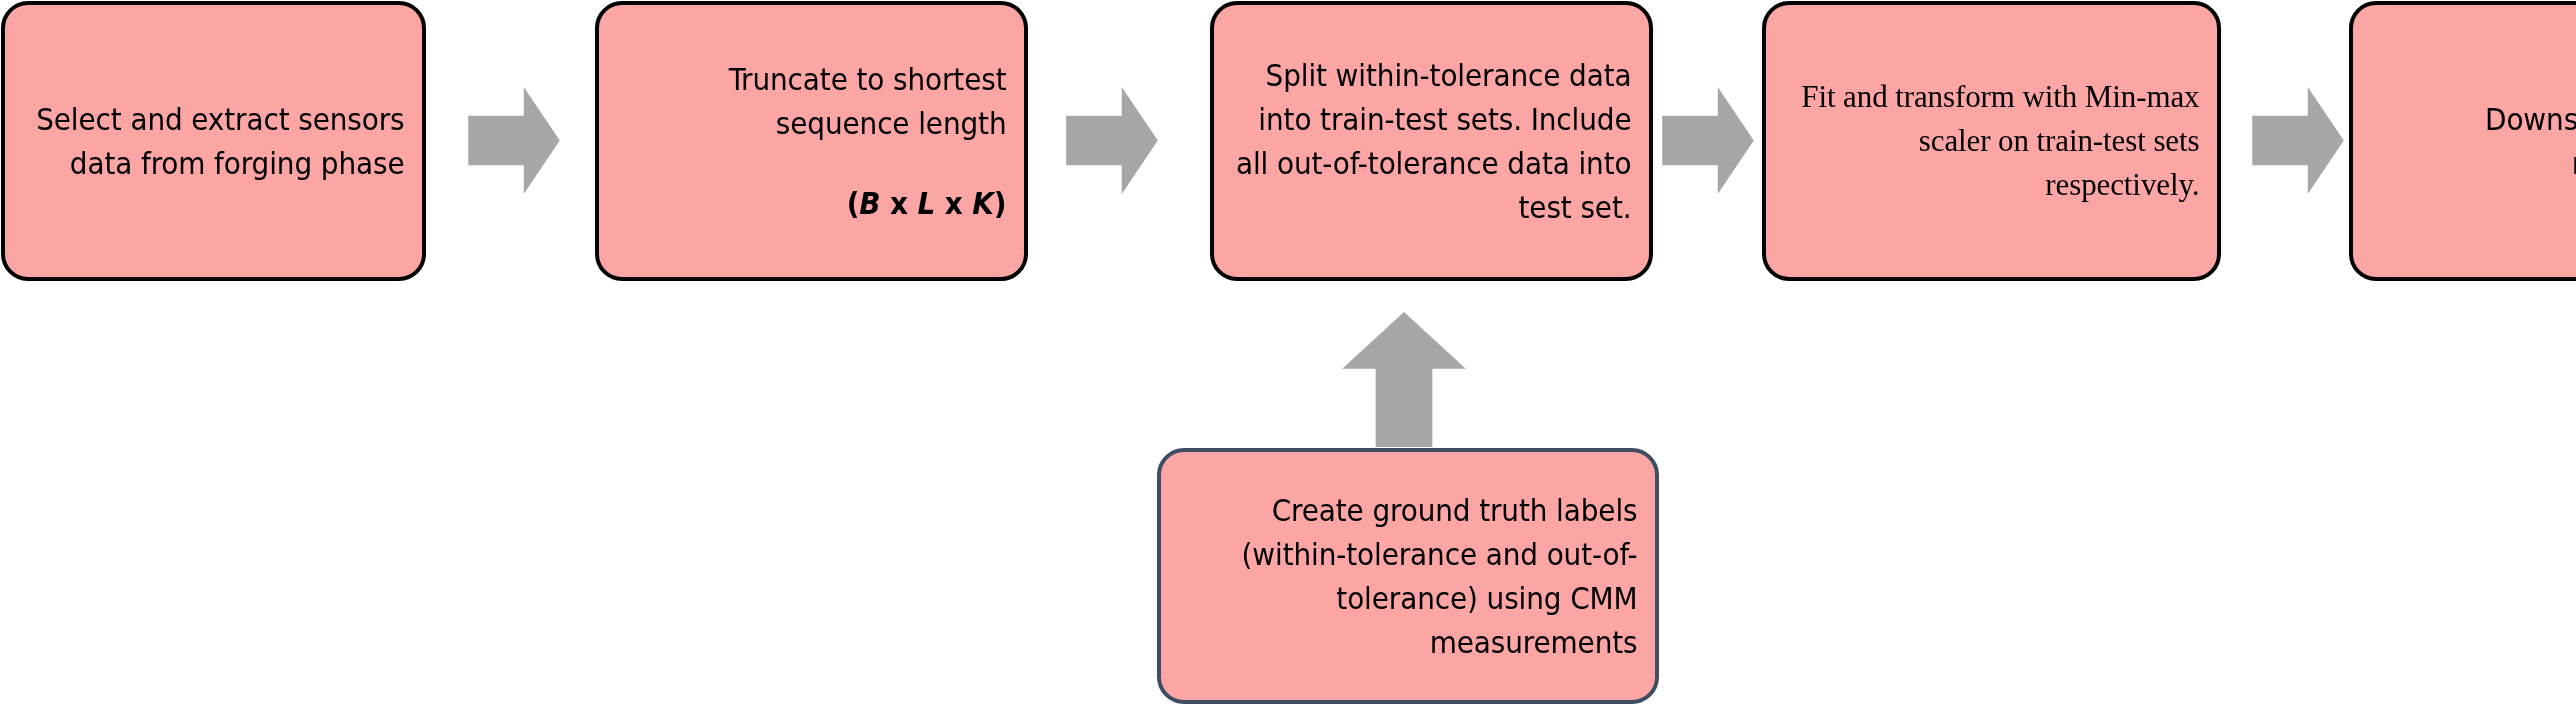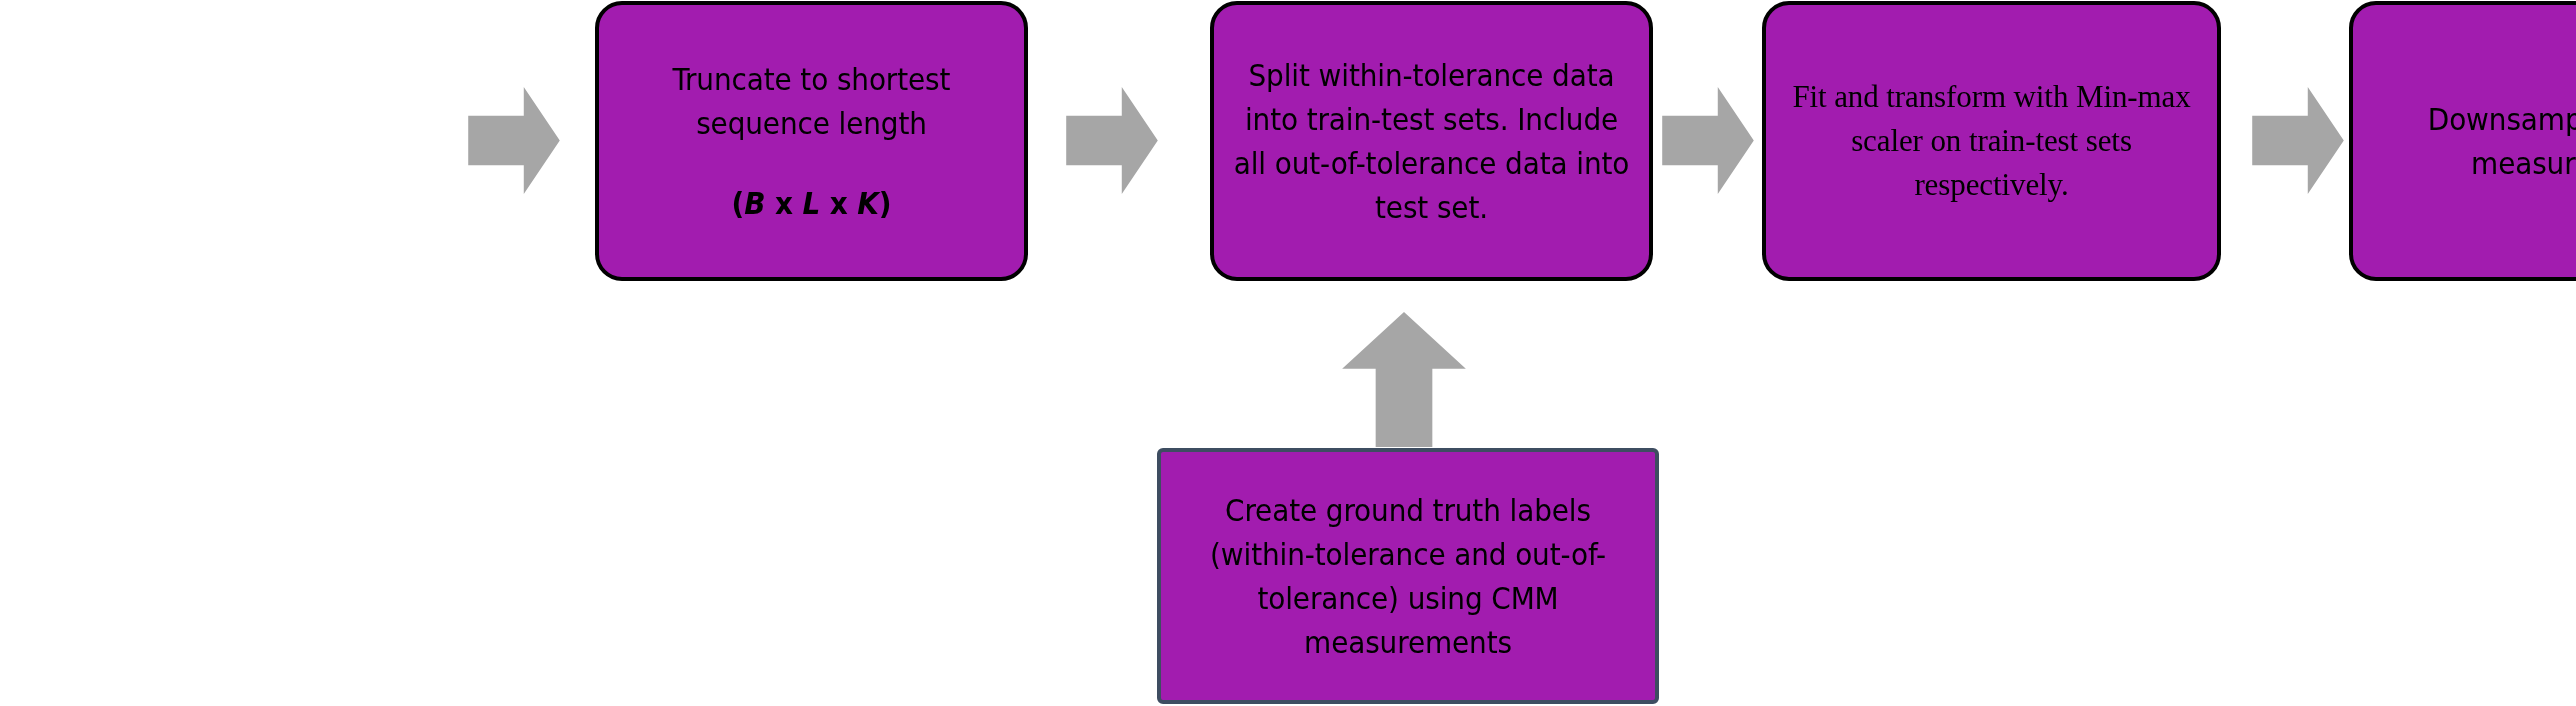--- a/index.html
+++ b/index.html
@@ -19,33 +19,33 @@
     position: absolute;
     left: 0; top: 0;
     width: 2804px;
     height: 706px;
   }
 
   
   .node {
     position: absolute;
     box-sizing: border-box;
-    background: #a21caf;
+    background: #fca5a5;
     display: flex;
     align-items: center;
     justify-content: center;
-    text-align: center;
+    text-align: right;
   }
   .node.primary {
     border: 4.6px solid #000000;
     border-radius: 27px;
   }
   .node.accent {
     border: 4.6px solid #3e4d61;
-    border-radius: 6px;
+    border-radius: 27px;
   }
   .node .label {
     font-size: 31px;
     line-height: 1.42;
     color: #000000;
     letter-spacing: -0.1px;
     padding: 0 17.5px;
     width: 100%;
     white-space: pre-line;
   }
@@ -62,20 +62,23 @@
   .arrow {
     position: absolute;
   }
   .arrow svg { display: block; }
 </style>
 </head>
 <body>
 
 <div id="canvas">
 
+  <div class="node primary" style="left:1px; top:1px; width:425px; height:280px;">
+    <div class="label">Select and extract sensors data from forging phase</div>
+  </div>
 
   <div class="arrow" style="left:468px; top:87px; width:92px; height:107px;">
     <svg width="92" height="107" viewBox="0 0 178 208">
       <polygon points="0,56 108,56 108,0 178,104 108,208 108,152 0,152" fill="#a6a6a6"></polygon>
     </svg>
   </div>
 
   <div class="node primary" style="left:595px; top:1px; width:433px; height:280px;">
     <div class="label">
       <span>Truncate to shortest sequence length</span>

